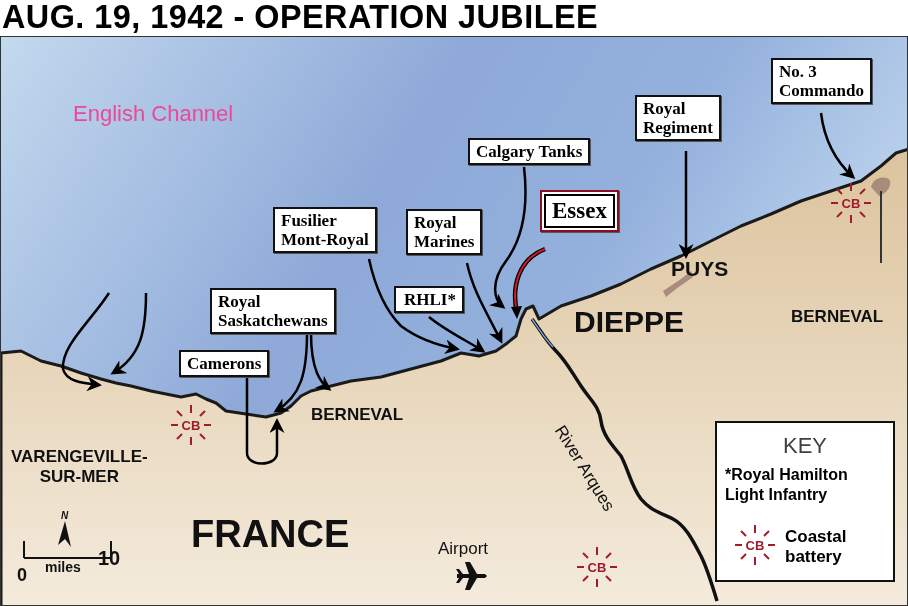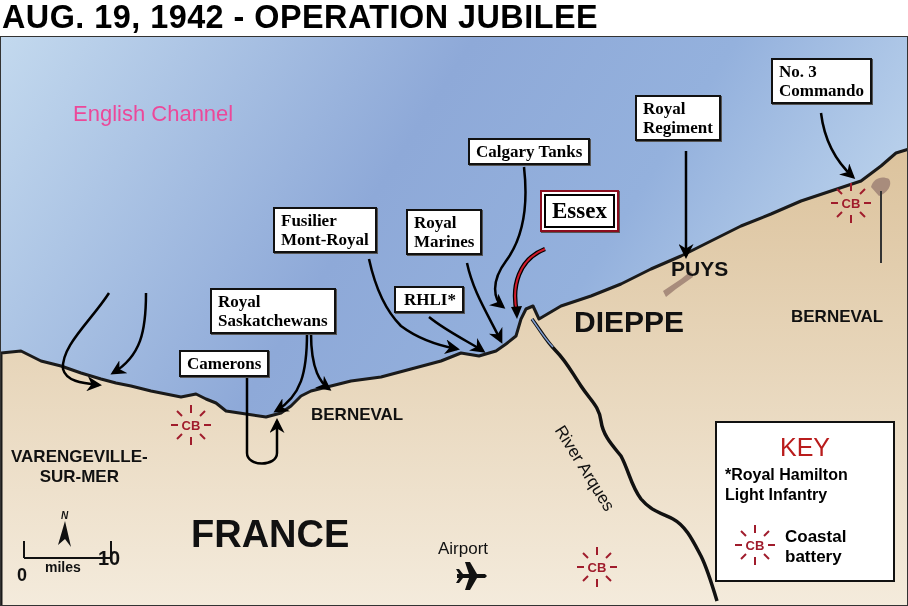--- a/index.html
+++ b/index.html
@@ -6,21 +6,21 @@
   body { width:908px; height:606px; position:relative; overflow:hidden; font-family:"Liberation Sans", sans-serif; }
   .title { position:absolute; left:2px; top:-2px; font-family:"Liberation Sans", sans-serif; font-weight:bold; font-size:33px; letter-spacing:0.5px; color:#000; white-space:nowrap; transform:scaleX(0.98); transform-origin:left top; }
   .map { position:absolute; left:0; top:36px; width:906px; height:568px; border:1px solid #333; border-right-width:2px; border-bottom-width:2px; overflow:hidden; }
   .map svg.base { position:absolute; left:0; top:0; }
   .lbl { position:absolute; background:#fff; border:2px solid #111; font-weight:bold; font-size:17px; line-height:19px; text-align:left; padding:2px 6px; color:#000000; box-shadow:1px 1px 0 #555; white-space:nowrap;font-family:Liberation Serif, serif; }
   .lbl.essex { border:2px solid #8b0d1e; outline:2px solid #000; outline-offset:-6px; font-size:23px; line-height:26px; padding:6px 10px; }
   .place { position:absolute; font-weight:bold; color:#111; white-space:nowrap; text-align:center; }
   .sea { position:absolute; font-size:22px; color:#ec4899; }
   .cb { position:absolute; width:44px; height:44px; }
   .key { position:absolute; left:714px; top:420px; width:176px; height:157px; background:#fff; border:2px solid #111; }
-  .key .kt { position:absolute; left:0; width:100%; top:10px; text-align:center; font-size:25px; color:#b91c1c; }
+  .key .kt { position:absolute; left:0; width:100%; top:10px; text-align:center; font-size:22px; color:#404040; }
   .key .k1 { position:absolute; left:8px; top:42px; font-weight:bold; font-size:16px; line-height:20px; }
   .key .k2 { position:absolute; left:68px; top:104px; font-weight:bold; font-size:17px; line-height:20px; }
 </style>
 </head>
 <body>
 
 <div class="title">AUG. 19, 1942 - OPERATION JUBILEE</div>
 
 <div class="map">
   <svg class="base" width="906" height="568" viewBox="0 36 906 568">

